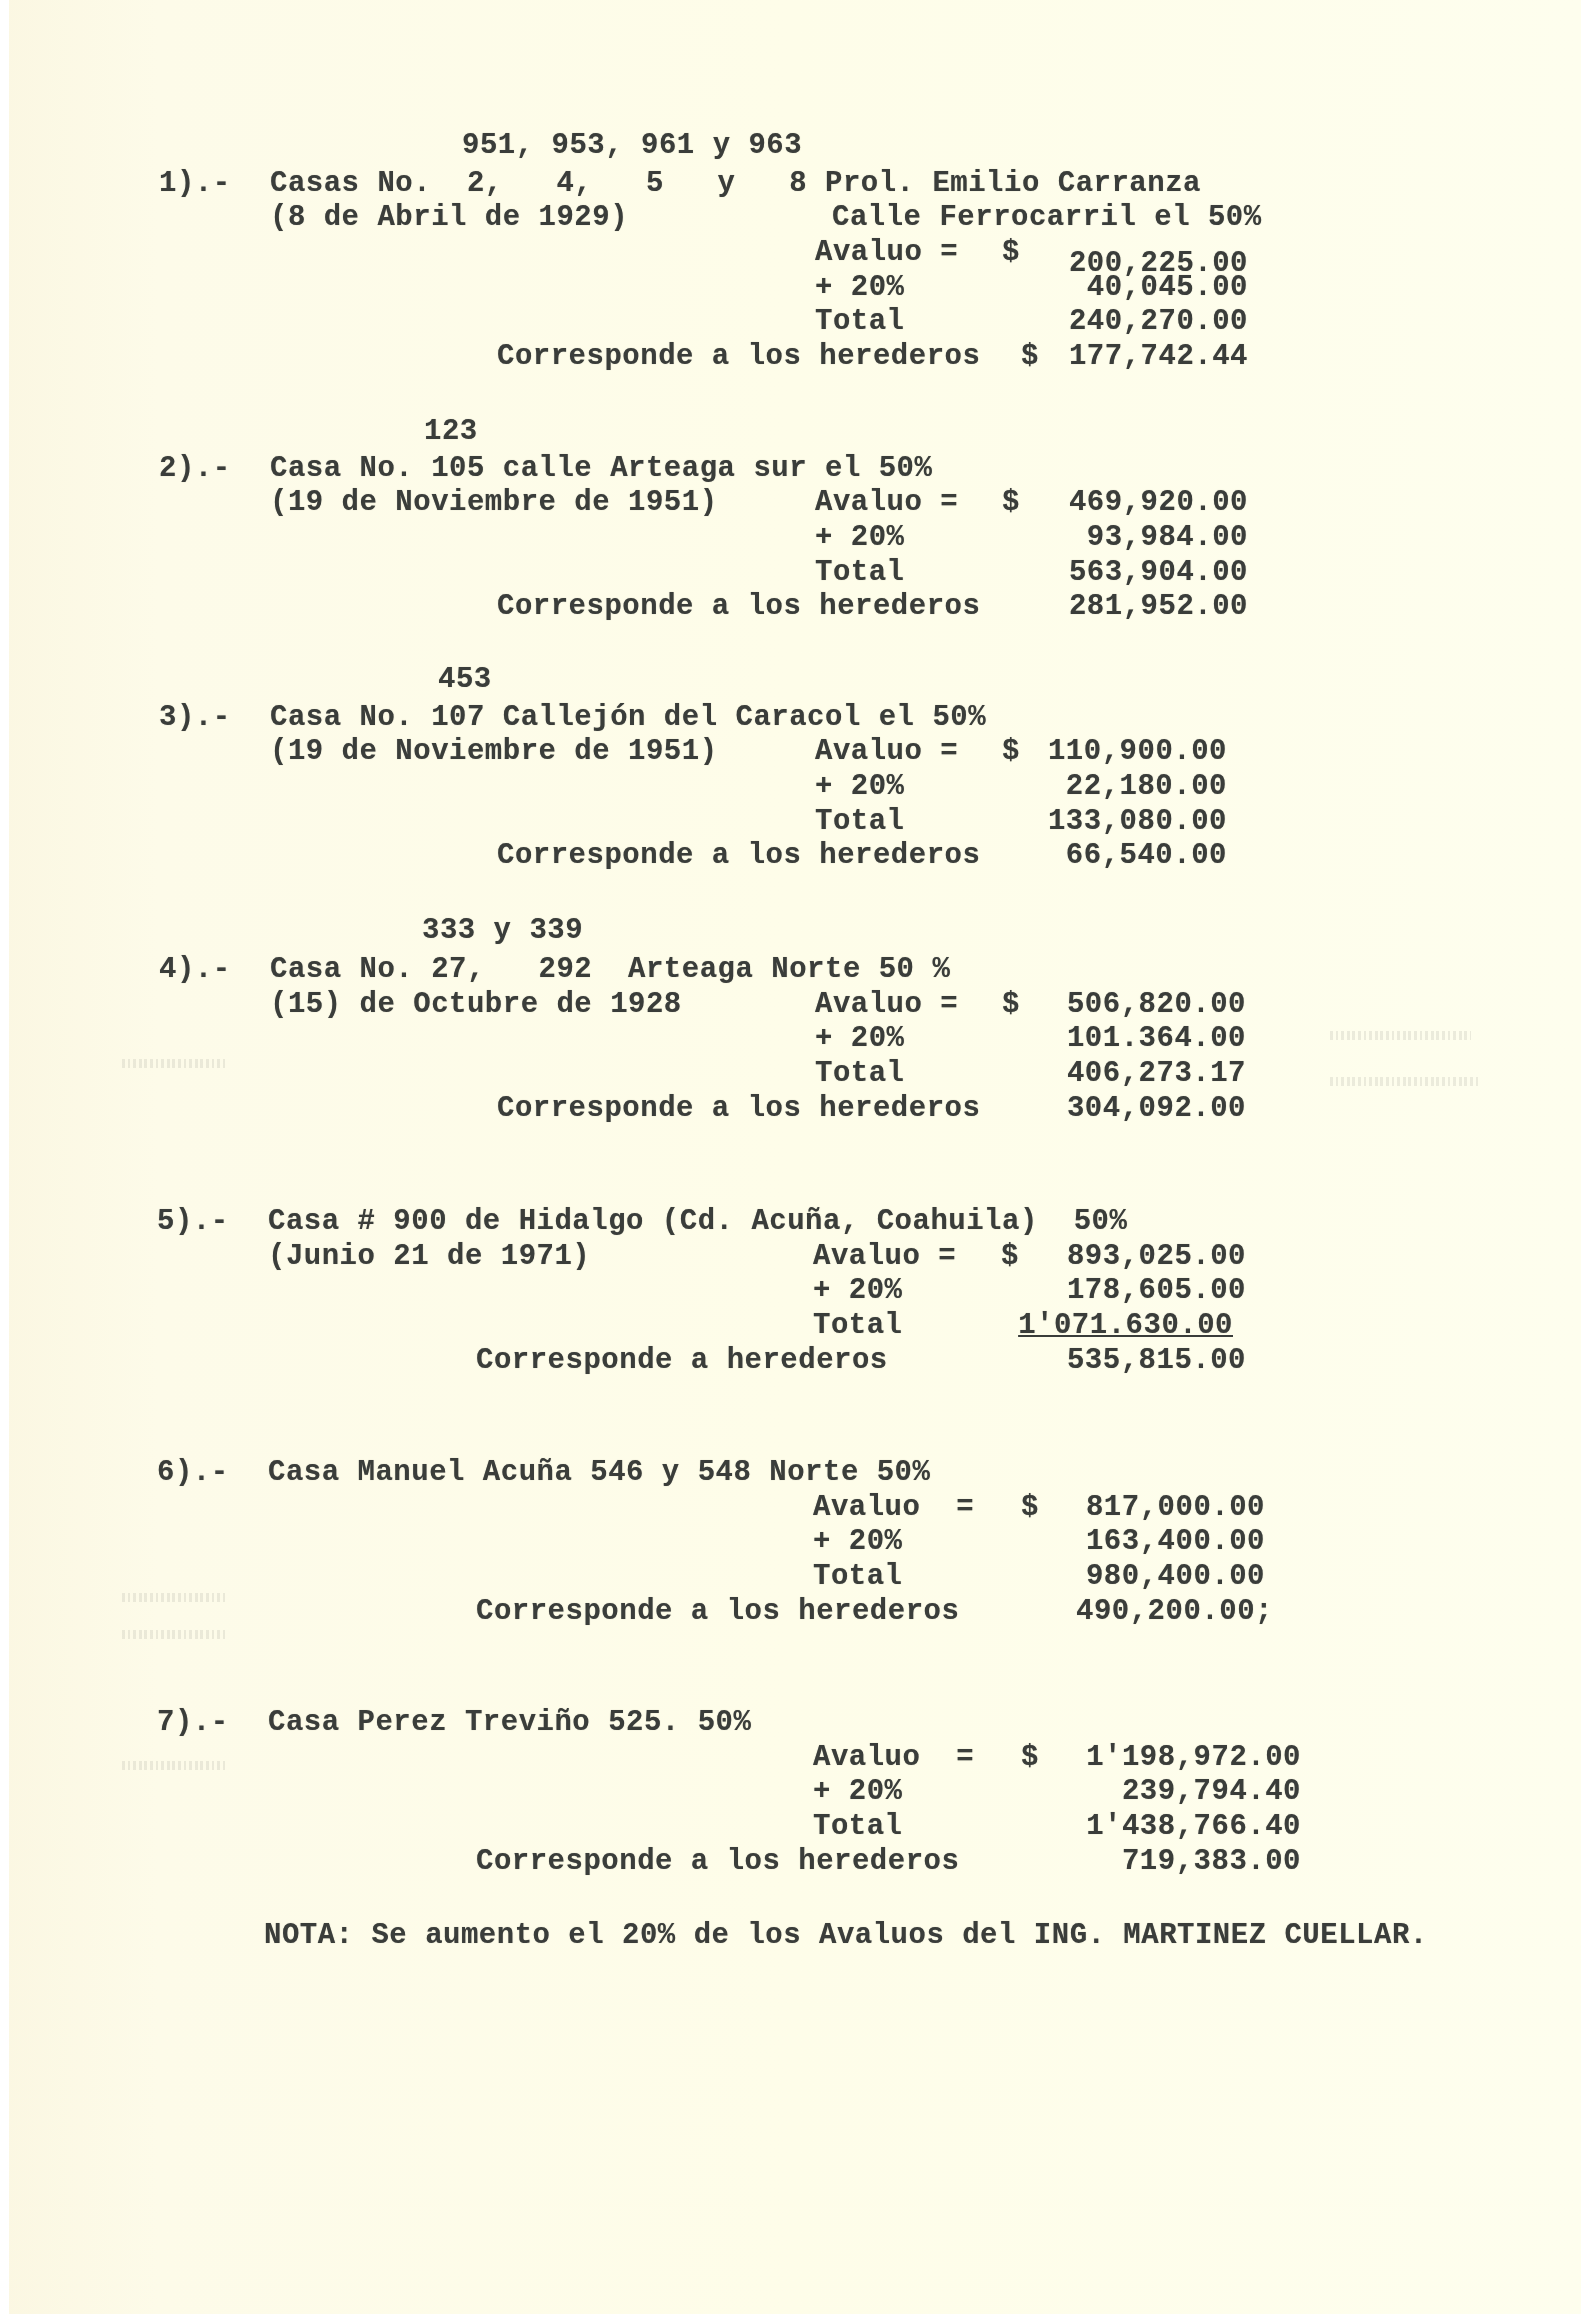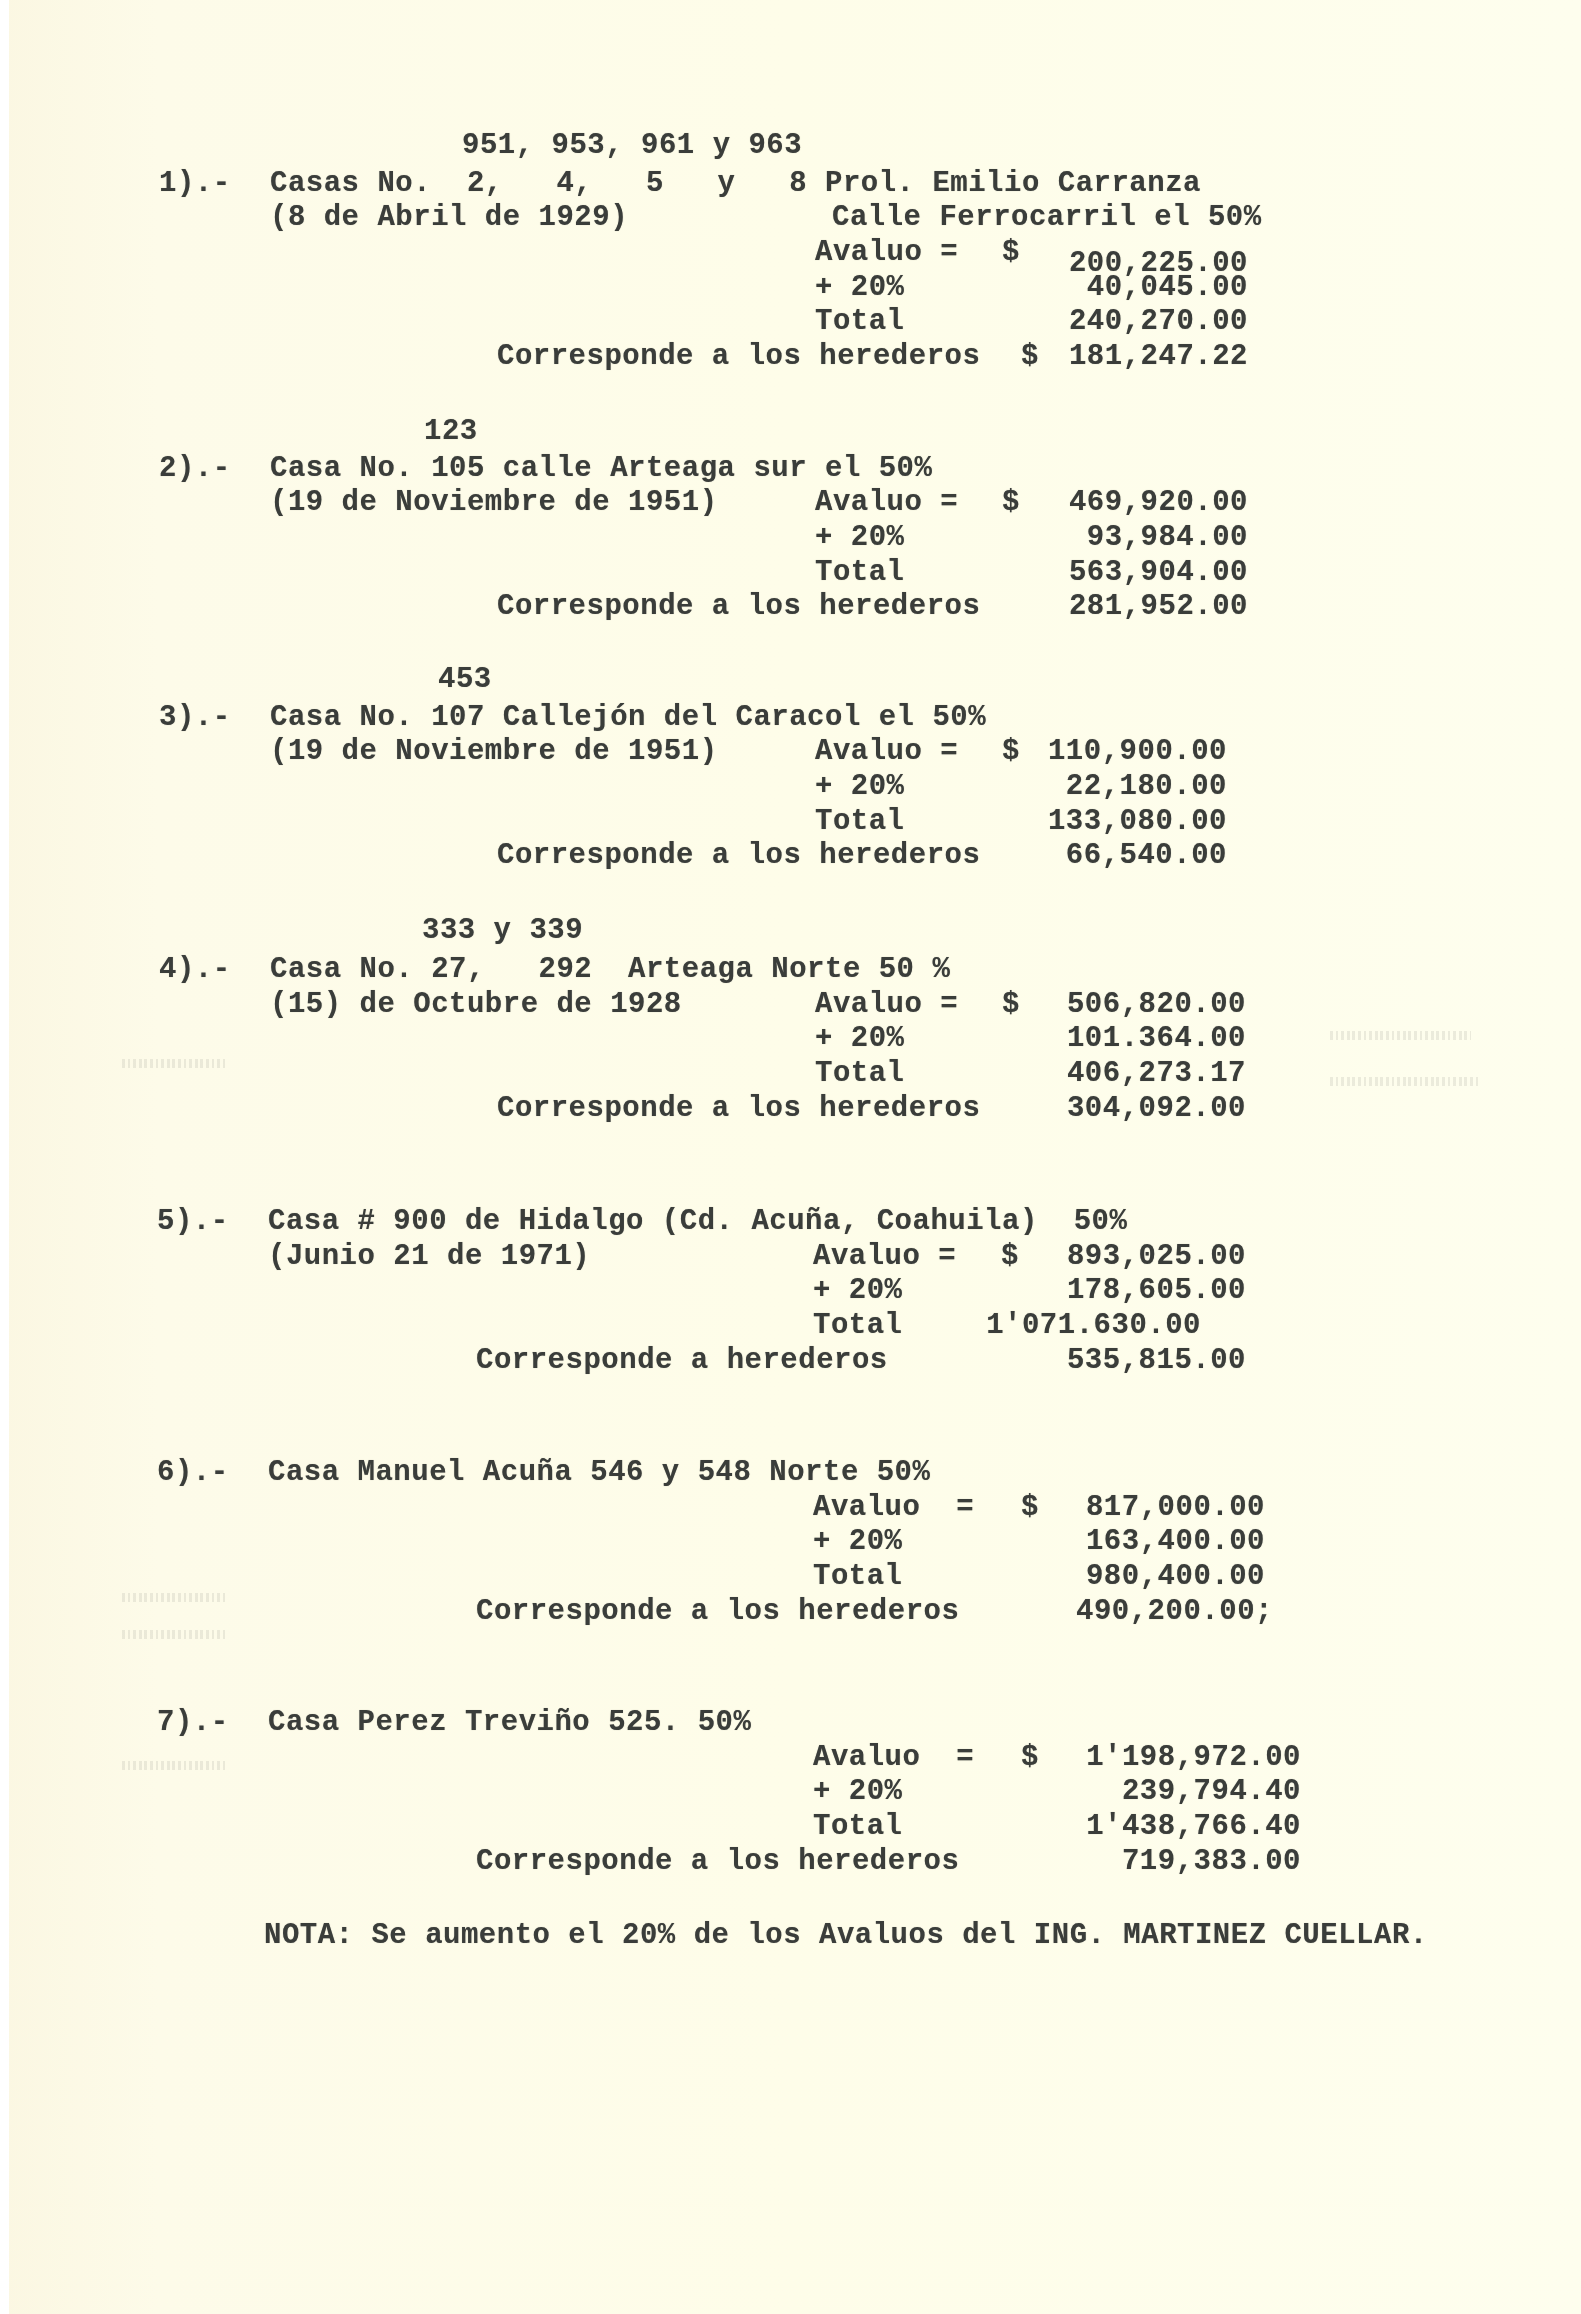--- a/index.html
+++ b/index.html
@@ -59,21 +59,21 @@
   <div class="t" style="left:832px;top:201px;">Calle Ferrocarril el 50%</div>
   <div class="t" style="left:815px;top:236px;">Avaluo =</div>
   <div class="t" style="left:1002px;top:236px;">$</div>
   <div class="t num" style="left:1031px;top:247px;width:217px;">200,225.00</div>
   <div class="t" style="left:815px;top:271px;">+ 20%</div>
   <div class="t num" style="left:1031px;top:271px;width:217px;">40,045.00</div>
   <div class="t" style="left:815px;top:305px;">Total</div>
   <div class="t num" style="left:1031px;top:305px;width:217px;">240,270.00</div>
   <div class="t" style="left:497px;top:340px;">Corresponde a los herederos</div>
   <div class="t" style="left:1021px;top:340px;">$</div>
-  <div class="t num" style="left:1031px;top:340px;width:217px;">181,247.22</div>
+  <div class="t num" style="left:1031px;top:340px;width:217px;">177,742.44</div>
 </section>
 
 <section>
   <div class="t" style="left:424px;top:415px;">123</div>
   <div class="t" style="left:159px;top:452px;">2).-</div>
   <div class="t" style="left:270px;top:452px;">Casa No. 105 calle Arteaga sur el 50%</div>
   <div class="t" style="left:270px;top:486px;">(19 de Noviembre de 1951)</div>
   <div class="t" style="left:815px;top:486px;">Avaluo =</div>
   <div class="t" style="left:1002px;top:486px;">$</div>
   <div class="t num" style="left:1031px;top:486px;width:217px;">469,920.00</div>
@@ -120,21 +120,21 @@
 <section>
   <div class="t" style="left:157px;top:1205px;">5).-</div>
   <div class="t" style="left:268px;top:1205px;">Casa # 900 de Hidalgo (Cd. Acuña, Coahuila)  50%</div>
   <div class="t" style="left:268px;top:1240px;">(Junio 21 de 1971)</div>
   <div class="t" style="left:813px;top:1240px;">Avaluo =</div>
   <div class="t" style="left:1001px;top:1240px;">$</div>
   <div class="t num" style="left:993px;top:1240px;width:253px;">893,025.00</div>
   <div class="t" style="left:813px;top:1274px;">+ 20%</div>
   <div class="t num" style="left:993px;top:1274px;width:253px;">178,605.00</div>
   <div class="t" style="left:813px;top:1309px;">Total</div>
-  <div class="t num" style="left:948px;top:1309px;width:253px;">1'071.630.00</div>
+  <div class="t num" style="left:980px;top:1309px;width:253px;text-decoration:underline;">1'071.630.00</div>
   <div class="t" style="left:476px;top:1344px;">Corresponde a herederos</div>
   <div class="t num" style="left:993px;top:1344px;width:253px;">535,815.00</div>
 </section>
 
 <section>
   <div class="t" style="left:157px;top:1456px;">6).-</div>
   <div class="t" style="left:268px;top:1456px;">Casa Manuel Acuña 546 y 548 Norte 50%</div>
   <div class="t" style="left:813px;top:1491px;">Avaluo  =</div>
   <div class="t" style="left:1021px;top:1491px;">$</div>
   <div class="t num" style="left:1012px;top:1491px;width:253px;">817,000.00</div>

